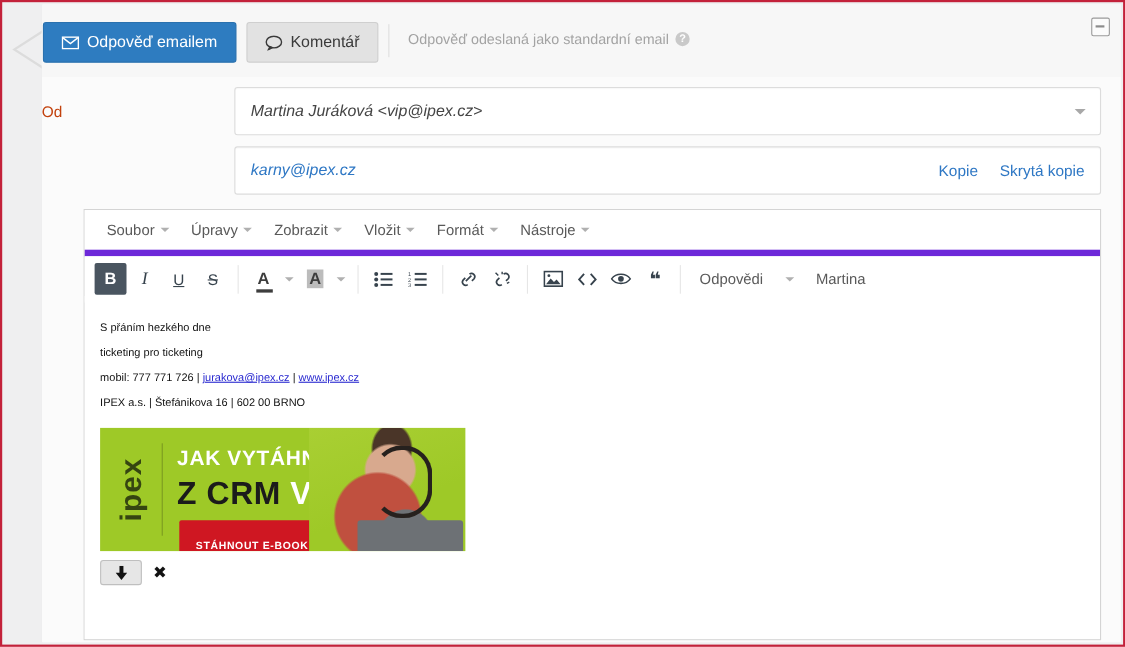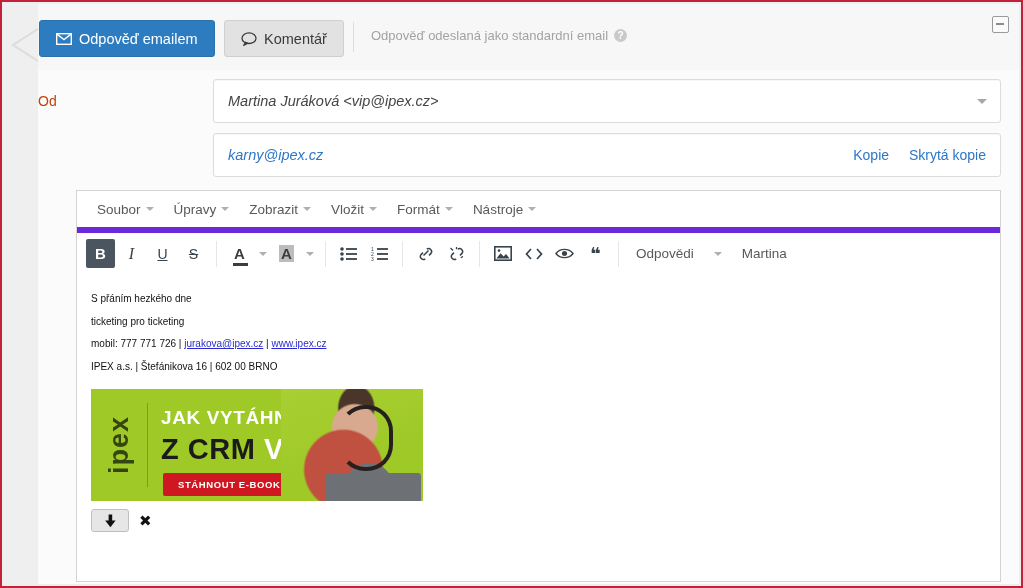--- a/index.html
+++ b/index.html
@@ -170,21 +170,21 @@
     font-size:19px;font-weight:bold;color:#fff;letter-spacing:.6px;
   }
   .bn-l2{
     position:absolute;left:70px;top:44px;
     font-size:29px;font-weight:bold;letter-spacing:.5px;color:#1b1b1b;
   }
   .bn-l2 em{font-style:normal;color:#fff;}
   .bn-cta{
     position:absolute;left:72px;top:84px;
     background:#cf1722;color:#fff;font-size:9.5px;font-weight:bold;
-    letter-spacing:.6px;padding:6px 15px;border-radius:2px;
+    letter-spacing:.6px;padding:18px 15px;border-radius:2px;
   }
   .bn-photo{
     position:absolute;right:0;top:0;width:142px;height:112px;
     background:
       radial-gradient(circle at 62% 88%, #6e7276 0 18%, rgba(110,114,118,0) 19%),
       radial-gradient(ellipse at 44% 72%, #c0503f 0 34%, rgba(192,80,63,0) 36%),
       radial-gradient(ellipse at 52% 34%, #d8a98e 0 21%, rgba(216,169,142,0) 23%),
       radial-gradient(ellipse at 53% 17%, #4a3528 0 16%, rgba(74,53,40,0) 18%),
       linear-gradient(160deg,#a9cf33 0%, #9ec927 60%);
   }

